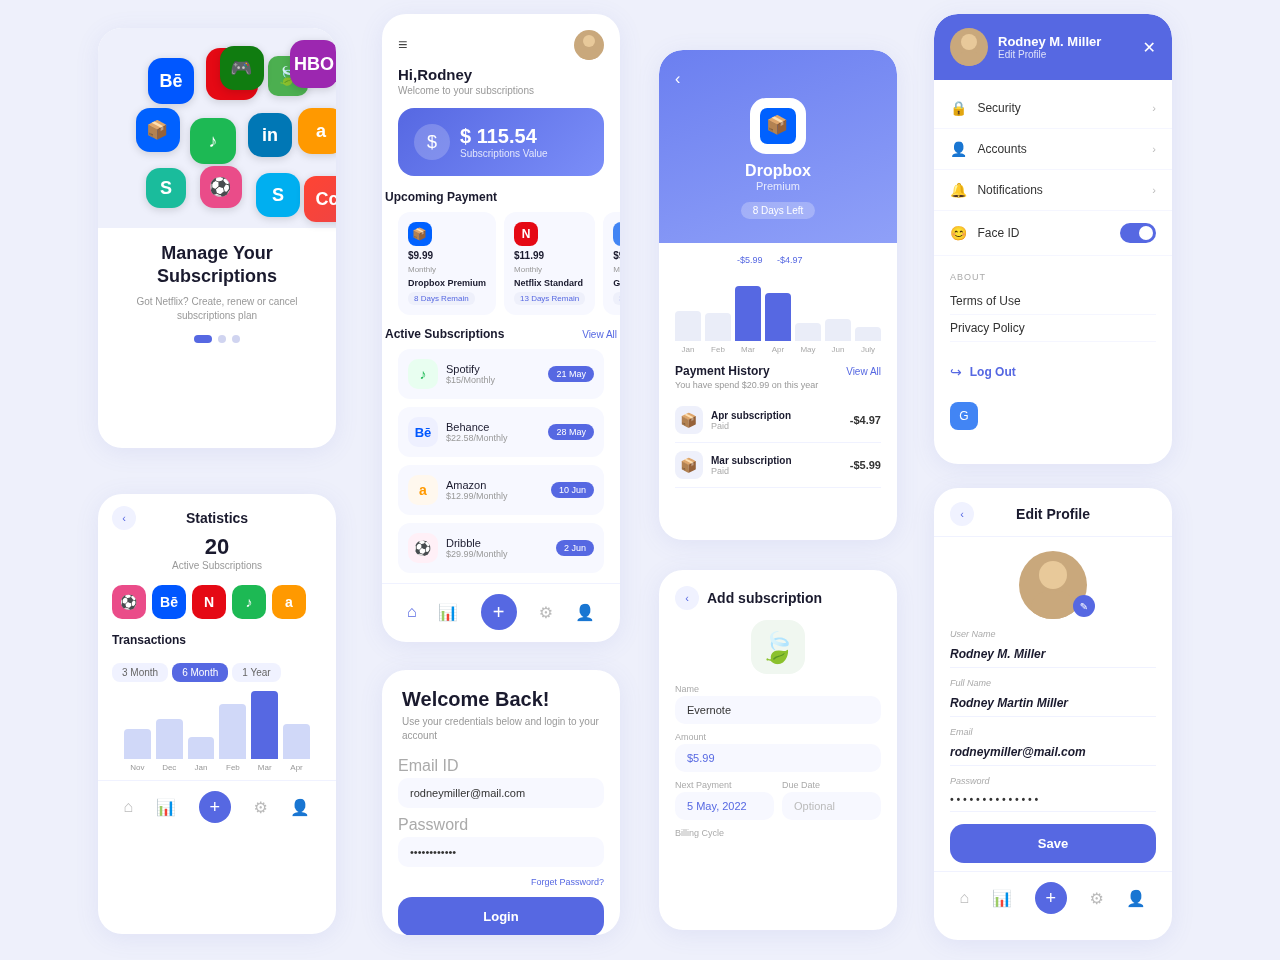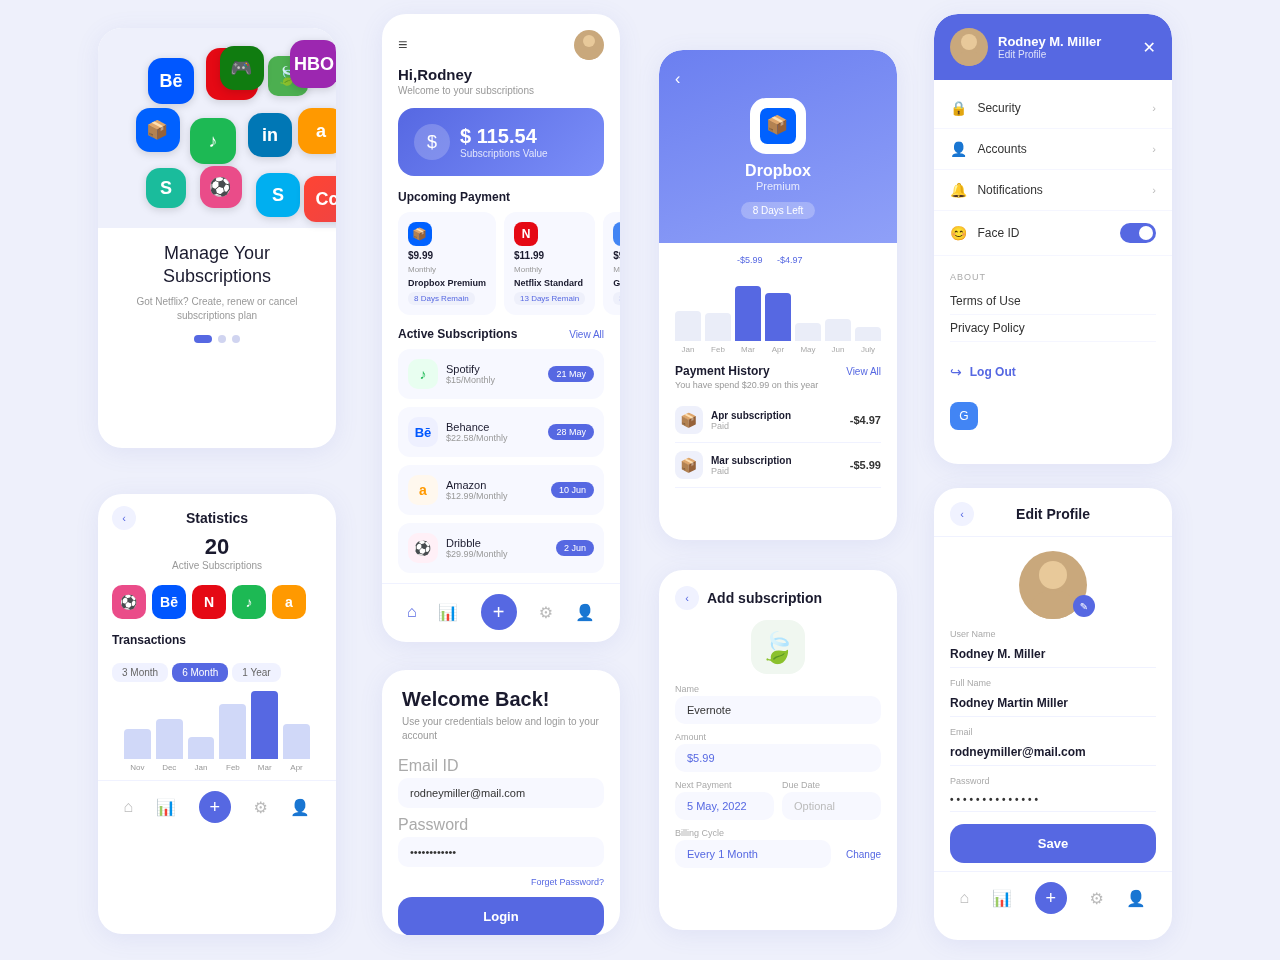--- a/index.html
+++ b/index.html
@@ -33,21 +33,21 @@
       display: flex; align-items: center; justify-content: center;
     }
     .app-icon {
       border-radius: 14px;
       position: absolute;
       display: flex; align-items: center; justify-content: center;
       font-size: 18px; font-weight: bold; color: #fff;
       box-shadow: 0 2px 8px rgba(0,0,0,0.15);
     }
     .onboard-text { padding: 14px 20px 0; text-align: center; }
-    .onboard-title { font-size: 18px; font-weight: 400; color: #1a1a2e; line-height: 1.3; }
+    .onboard-title { font-size: 18px; font-weight: 700; color: #1a1a2e; line-height: 1.3; }
     .onboard-sub { font-size: 10px; color: #999; margin-top: 6px; line-height: 1.4; }
     .dots { display: flex; gap: 6px; justify-content: center; margin: 12px 0; }
     .dot { width: 8px; height: 8px; border-radius: 50%; background: #d0d4f0; }
     .dot.active { background: #5668e2; width: 18px; border-radius: 4px; }
     .btn-next {
       background: #5668e2;
       color: #fff;
       border: none;
       border-radius: 14px;
       width: calc(100% - 40px);
@@ -147,21 +147,21 @@
     .balance-icon {
       background: rgba(255,255,255,0.2);
       width: 36px; height: 36px; border-radius: 50%;
       display: flex; align-items: center; justify-content: center;
       font-size: 18px; color: #fff;
     }
     .balance-amount { font-size: 20px; font-weight: 700; color: #fff; }
     .balance-label { font-size: 10px; color: rgba(255,255,255,0.8); }
     .section-header {
       display: flex; justify-content: space-between; align-items: center;
-      padding: 0 16px; margin-bottom: 8px;
+      padding: 0 3px; margin-bottom: 8px;
     }
     .section-title { font-size: 12px; font-weight: 700; color: #1a1a2e; }
     .view-all { font-size: 10px; color: #5668e2; cursor: pointer; }
     .upcoming-scroll { display: flex; gap: 8px; padding: 0 16px 12px; overflow-x: auto; }
     .upcoming-item {
       background: #f7f8ff; border-radius: 12px; padding: 10px 10px;
       min-width: 76px; flex-shrink: 0;
       display: flex; flex-direction: column; align-items: flex-start; gap: 4px;
     }
     .upcoming-price { font-size: 10px; font-weight: 700; color: #1a1a2e; }
@@ -364,21 +364,21 @@
     .profile-avatar {
       width: 68px; height: 68px; border-radius: 50%; background: #c9a87c;
       margin: 0 auto; overflow: hidden; display: flex; align-items: center; justify-content: center;
     }
     .avatar-edit-btn {
       position: absolute; bottom: 12px; left: calc(50% + 20px);
       width: 22px; height: 22px; background: #5668e2; border-radius: 50%;
       display: flex; align-items: center; justify-content: center;
       font-size: 10px; color: #fff; cursor: pointer;
     }
-    .profile-fields { padding: 0 16px; display: flex; flex-direction: column; gap: 10px; }
+    .profile-fields { padding: 0 16px; display: flex; flex-direction: column; gap: 10px; font-style: italic; }
     .profile-field-label { font-size: 9px; color: #aaa; margin-bottom: 2px; }
     .profile-field-value { font-size: 12px; font-weight: 600; color: #1a1a2e; padding: 6px 0; border-bottom: 1px solid #f0f2ff; }
     .profile-field-value.password { letter-spacing: 3px; font-size: 10px; color: #333; }
     .btn-save {
       background: #5668e2; color: #fff; border: none; border-radius: 14px;
       width: calc(100% - 32px); margin: 12px 16px 0;
       padding: 12px 0; font-size: 13px; font-weight: 600; cursor: pointer;
     }
     .bottom-nav-edit {
       display: flex; justify-content: space-around; align-items: center;
@@ -692,24 +692,20 @@
         <div class="add-field-label">Next Payment</div>
         <input class="add-field-value" type="text" readonly="" value="5 May, 2022" style="">
       </div>
       <div>
         <div class="add-field-label">Due Date</div>
         <input class="add-field-value normal" type="text" style="color: rgb(187, 187, 187);" readonly="" value="Optional">
       </div>
     </div>
     <div>
       <div class="add-field-label">Billing Cycle</div>
-      <div class="billing-row">
-        <input class="add-field-value" type="text" style="width: calc(100% - 50px);" readonly="" value="Every 1 Month">
-        <span class="change-link" style="float:none;margin-left:4px;">Change</span>
-      </div>
     </div>
   </div>
 </div>
 
 <div class="card" id="card-settings">
   <div class="settings-header">
     <div class="settings-profile">
       <div class="settings-avatar">
         <svg width="38" height="38" viewBox="0 0 38 38">
             <circle cx="19" cy="14" r="8" fill="#e8c99a"></circle>

